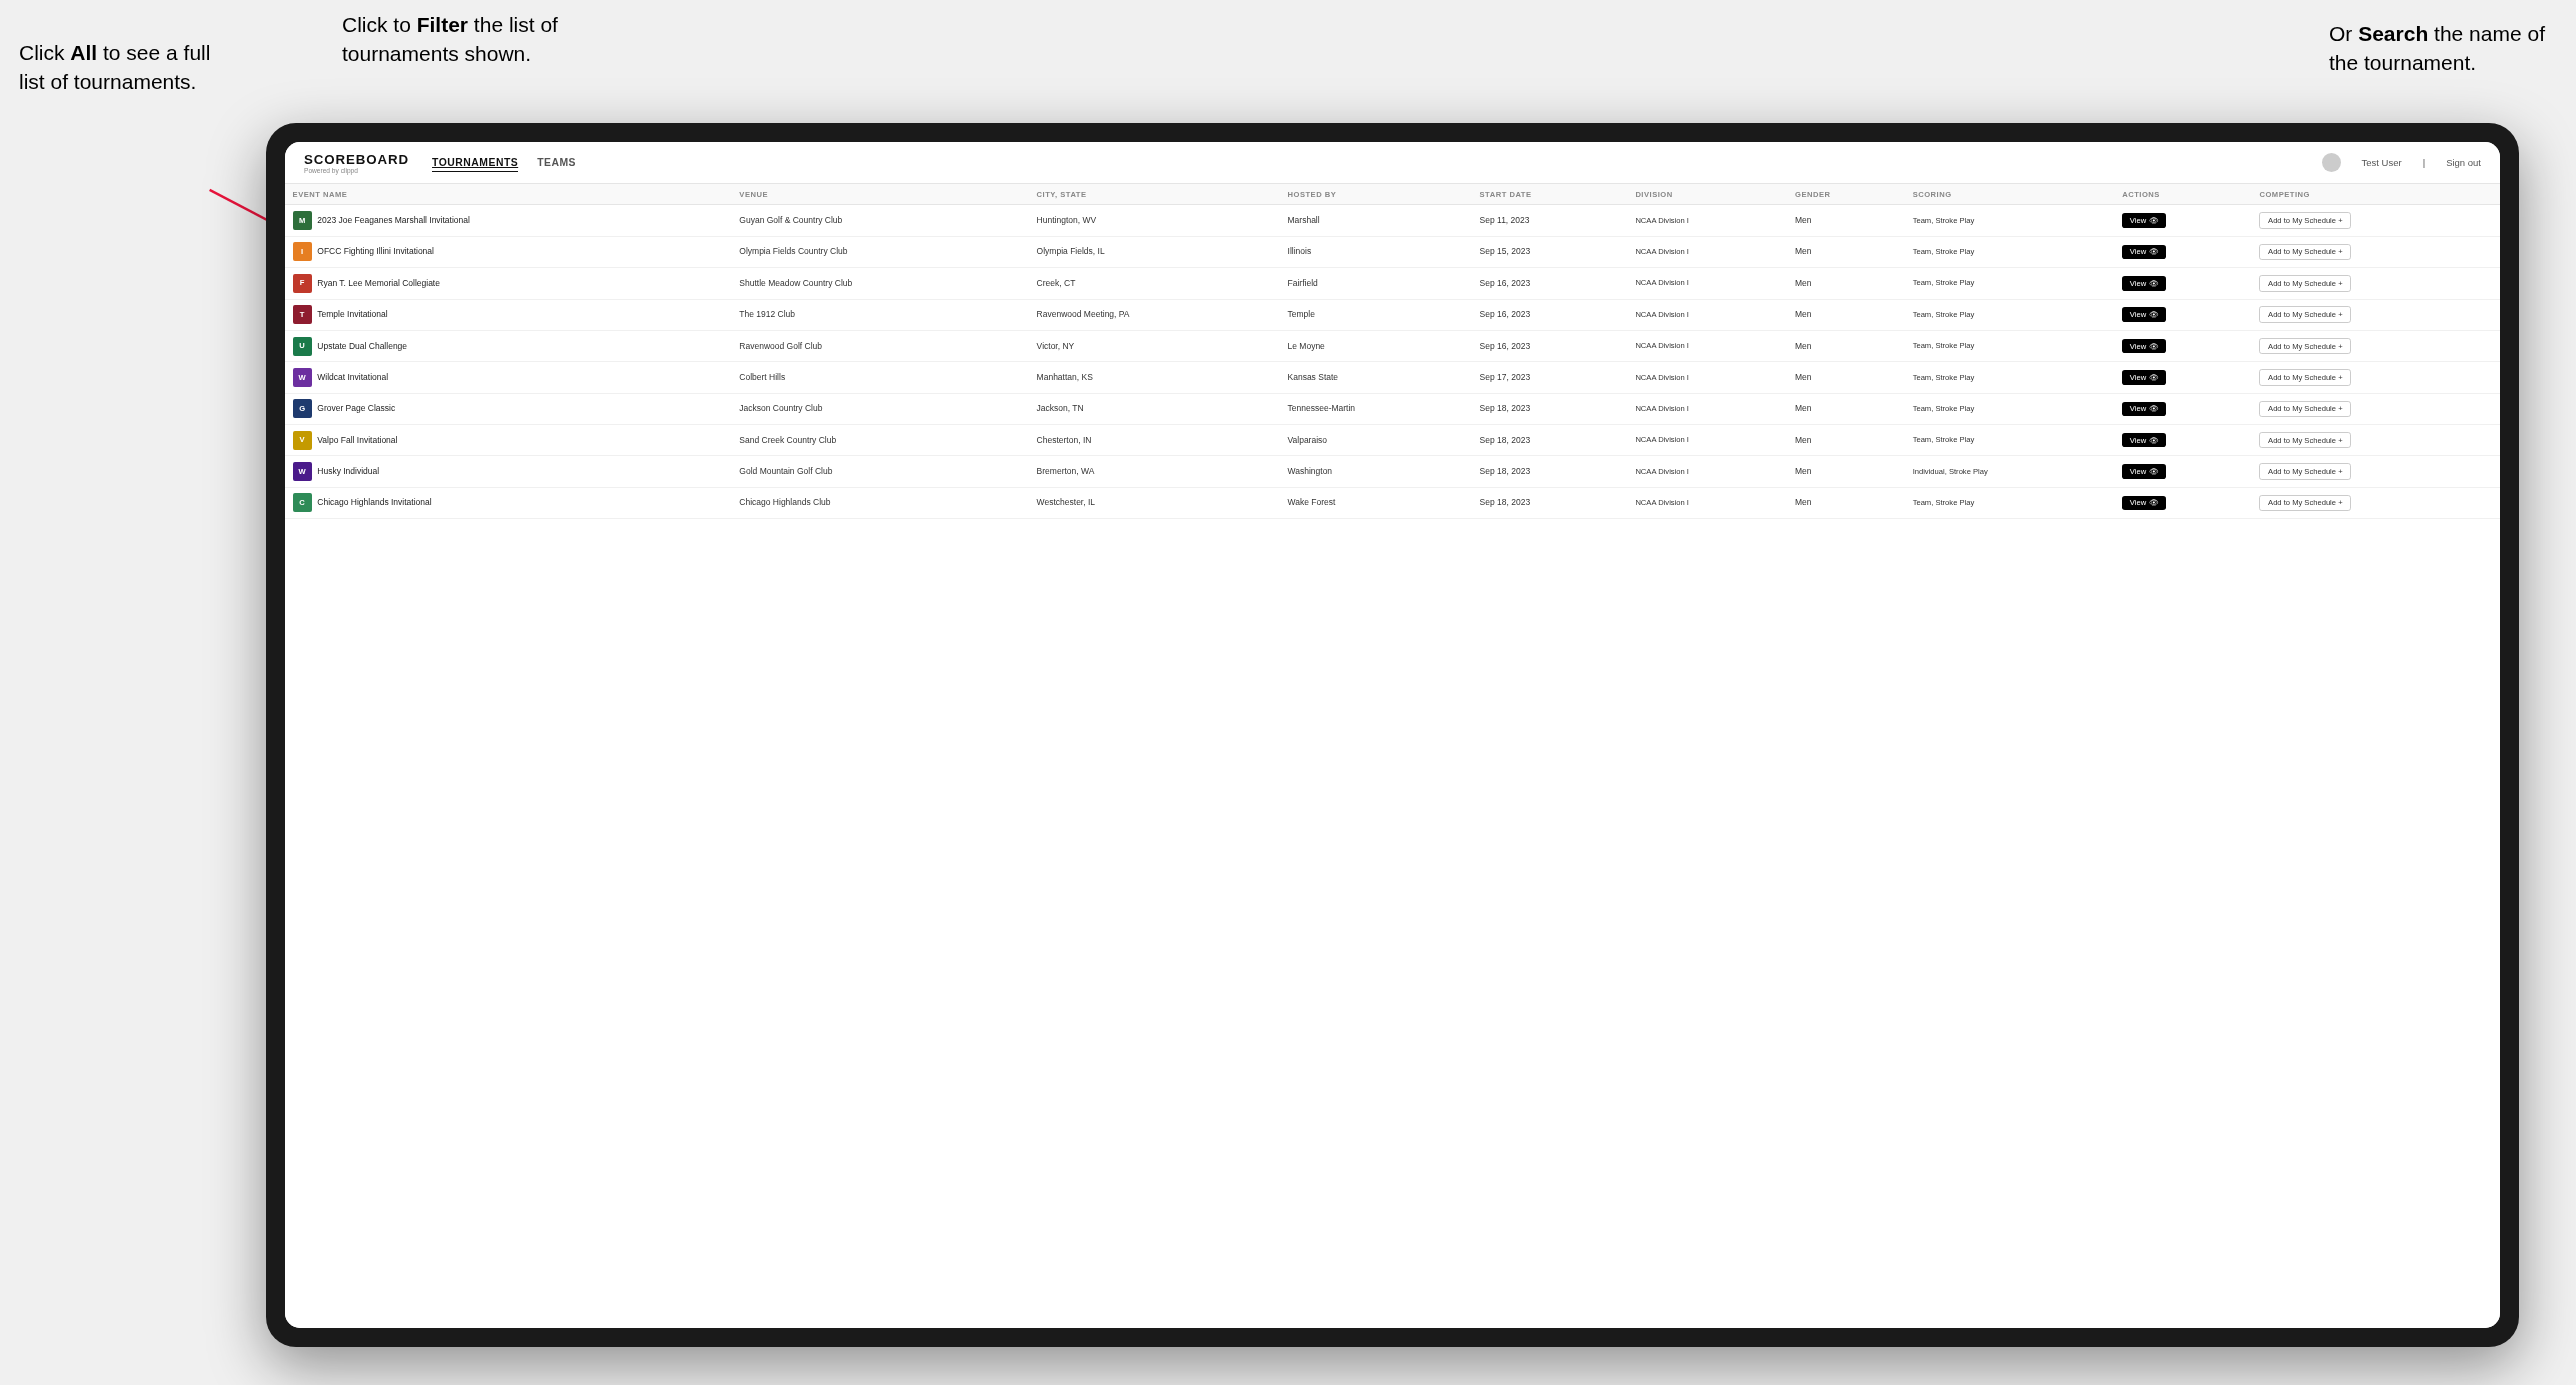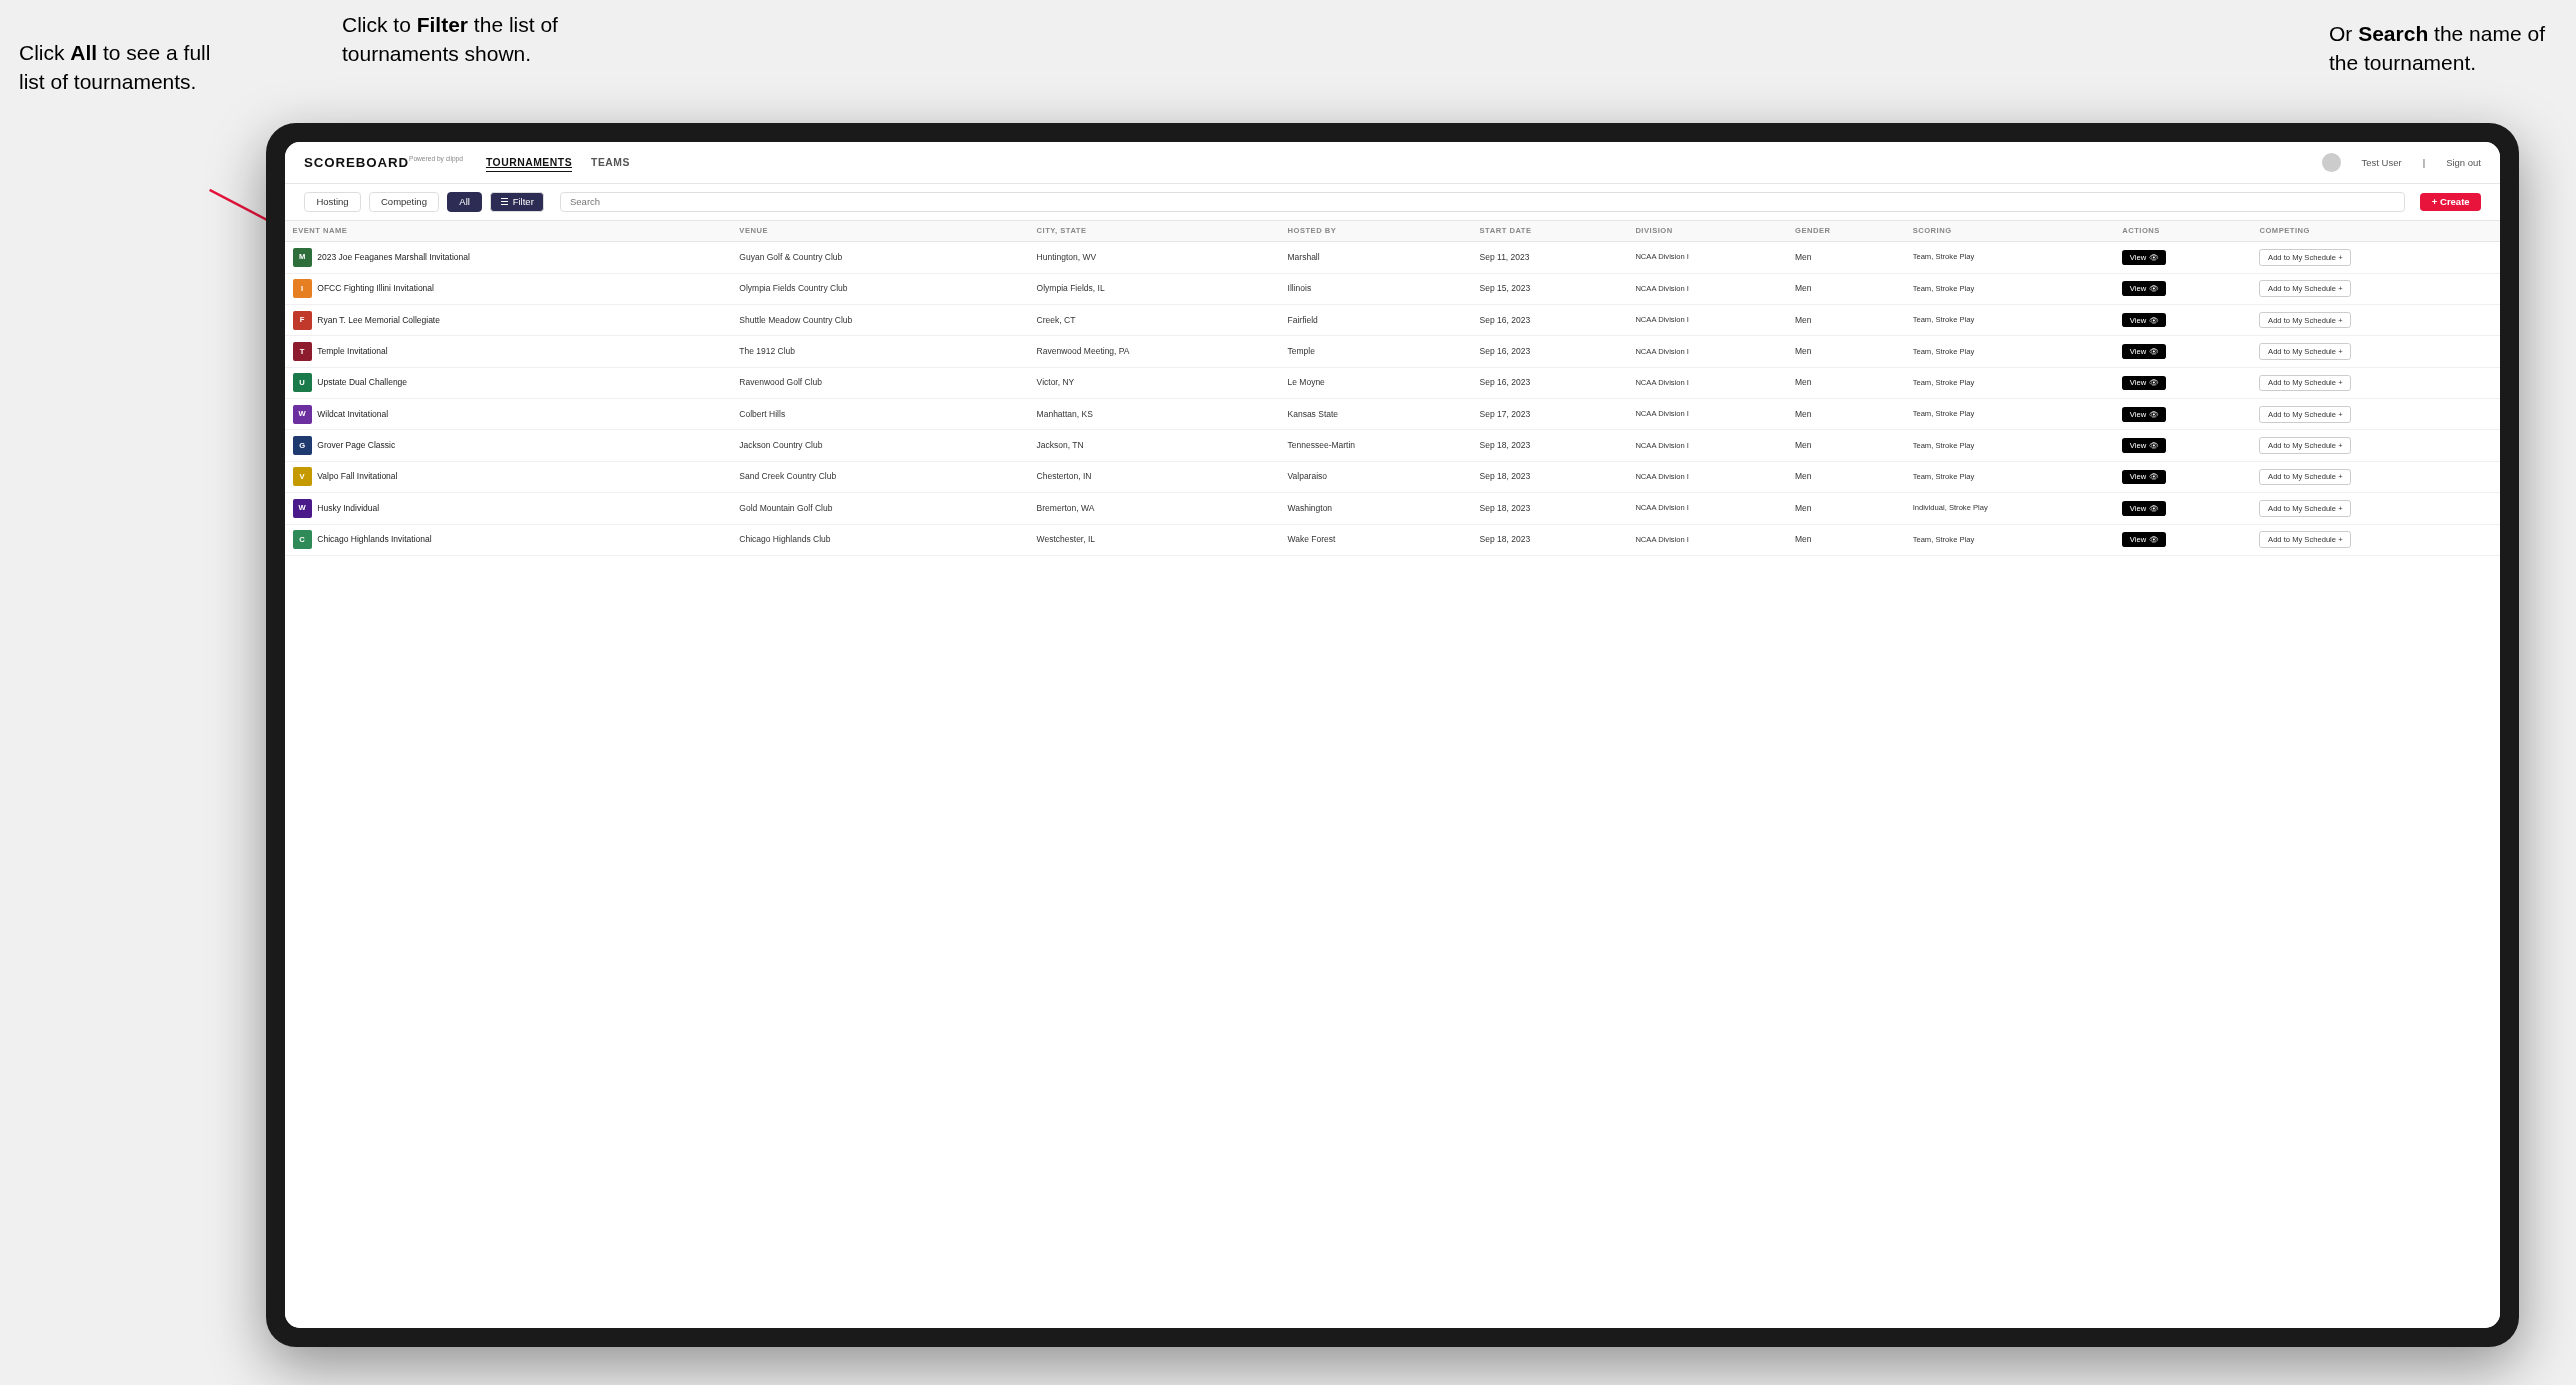--- a/index.html
+++ b/index.html
@@ -53,21 +53,21 @@
       border-bottom: 0.9px solid #e5e5e5;
       padding: 0 19px;
       display: flex;
       align-items: center;
       height: 42px;
       flex-shrink: 0;
     }
 
     .logo-area {
       display: flex;
-      flex-direction: row;
+      flex-direction: column;
       margin-right: 23px;
     }
     .logo-title {
       font-size: 13.3px;
       font-weight: 900;
       letter-spacing: 0.9px;
       color: #111;
     }
     .logo-subtitle {
       font-size: 6.6px;
@@ -323,31 +323,20 @@
         <span class="nav-tab">TEAMS</span>
       </nav>
       <div class="header-right">
         <div class="user-avatar"></div>
         <span>Test User</span>
         <span>|</span>
         <span style="cursor:pointer;">Sign out</span>
       </div>
     </div>
 
-    <div class="toolbar">
-      <button class="filter-btn">Hosting</button>
-      <button class="filter-btn">Competing</button>
-      <button class="filter-btn active-tab">All</button>
-      <button class="filter-icon-btn">
-        <span>☰</span>
-        <span>Filter</span>
-      </button>
-      <input class="search-box" type="text" placeholder="Search" style="">
-      <button class="create-btn">+ Create</button>
-    </div>
 
     <div class="table-container">
       <table>
         <thead>
           <tr>
             <th>EVENT NAME</th>
             <th>VENUE</th>
             <th>CITY, STATE</th>
             <th>HOSTED BY</th>
             <th>START DATE</th>

